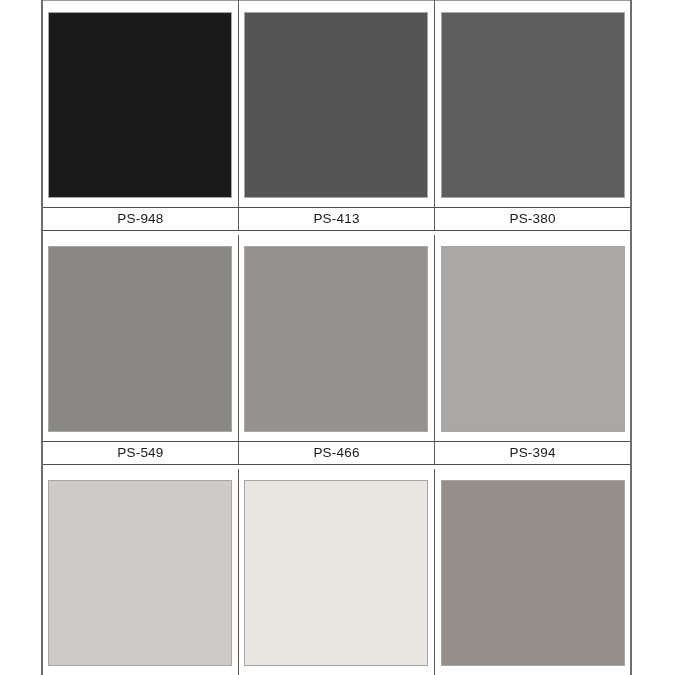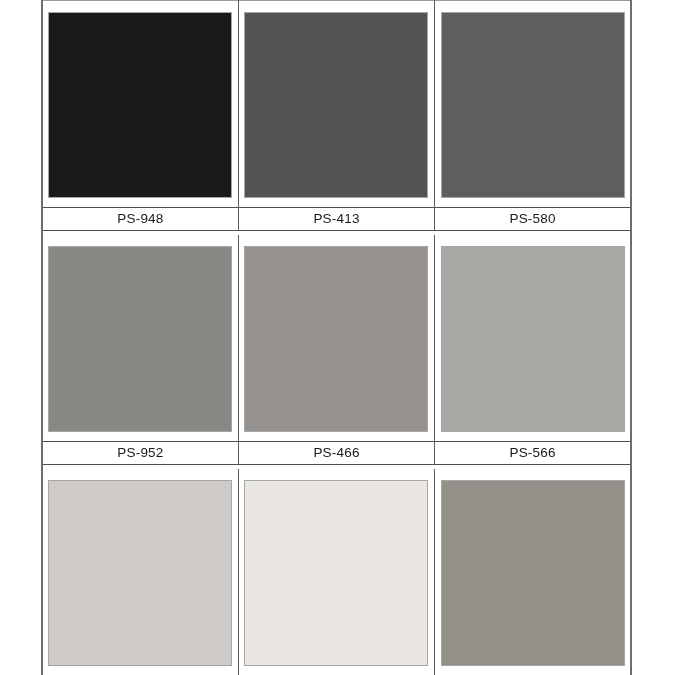--- a/index.html
+++ b/index.html
@@ -108,43 +108,43 @@
         <td class="swatch-cell">
           <div class="swatch-chip" style="background-color: rgb(84, 84, 84);"></div>
         </td>
         <td class="swatch-cell">
           <div class="swatch-chip" style="background-color: rgb(94, 94, 94);"></div>
         </td>
       </tr>
       <tr class="label-row">
         <td class="label-cell">PS-948</td>
         <td class="label-cell">PS-413</td>
-        <td class="label-cell">PS-580</td>
+        <td class="label-cell">PS-380</td>
       </tr>
       <tr class="gutter-row">
         <td></td>
         <td></td>
         <td></td>
       </tr>
 
       <tr class="swatch-row">
         <td class="swatch-cell">
           <div class="swatch-chip" style="background-color: rgb(138, 136, 133);"></div>
         </td>
         <td class="swatch-cell">
           <div class="swatch-chip" style="background-color: rgb(148, 145, 142);"></div>
         </td>
         <td class="swatch-cell">
           <div class="swatch-chip" style="background-color: rgb(170, 168, 165);"></div>
         </td>
       </tr>
       <tr class="label-row">
-        <td class="label-cell">PS-952</td>
+        <td class="label-cell">PS-549</td>
         <td class="label-cell">PS-466</td>
-        <td class="label-cell">PS-566</td>
+        <td class="label-cell">PS-394</td>
       </tr>
       <tr class="gutter-row">
         <td></td>
         <td></td>
         <td></td>
       </tr>
 
       <tr class="swatch-row">
         <td class="swatch-cell">
           <div class="swatch-chip" style="background-color: rgb(205, 202, 199);"></div>

